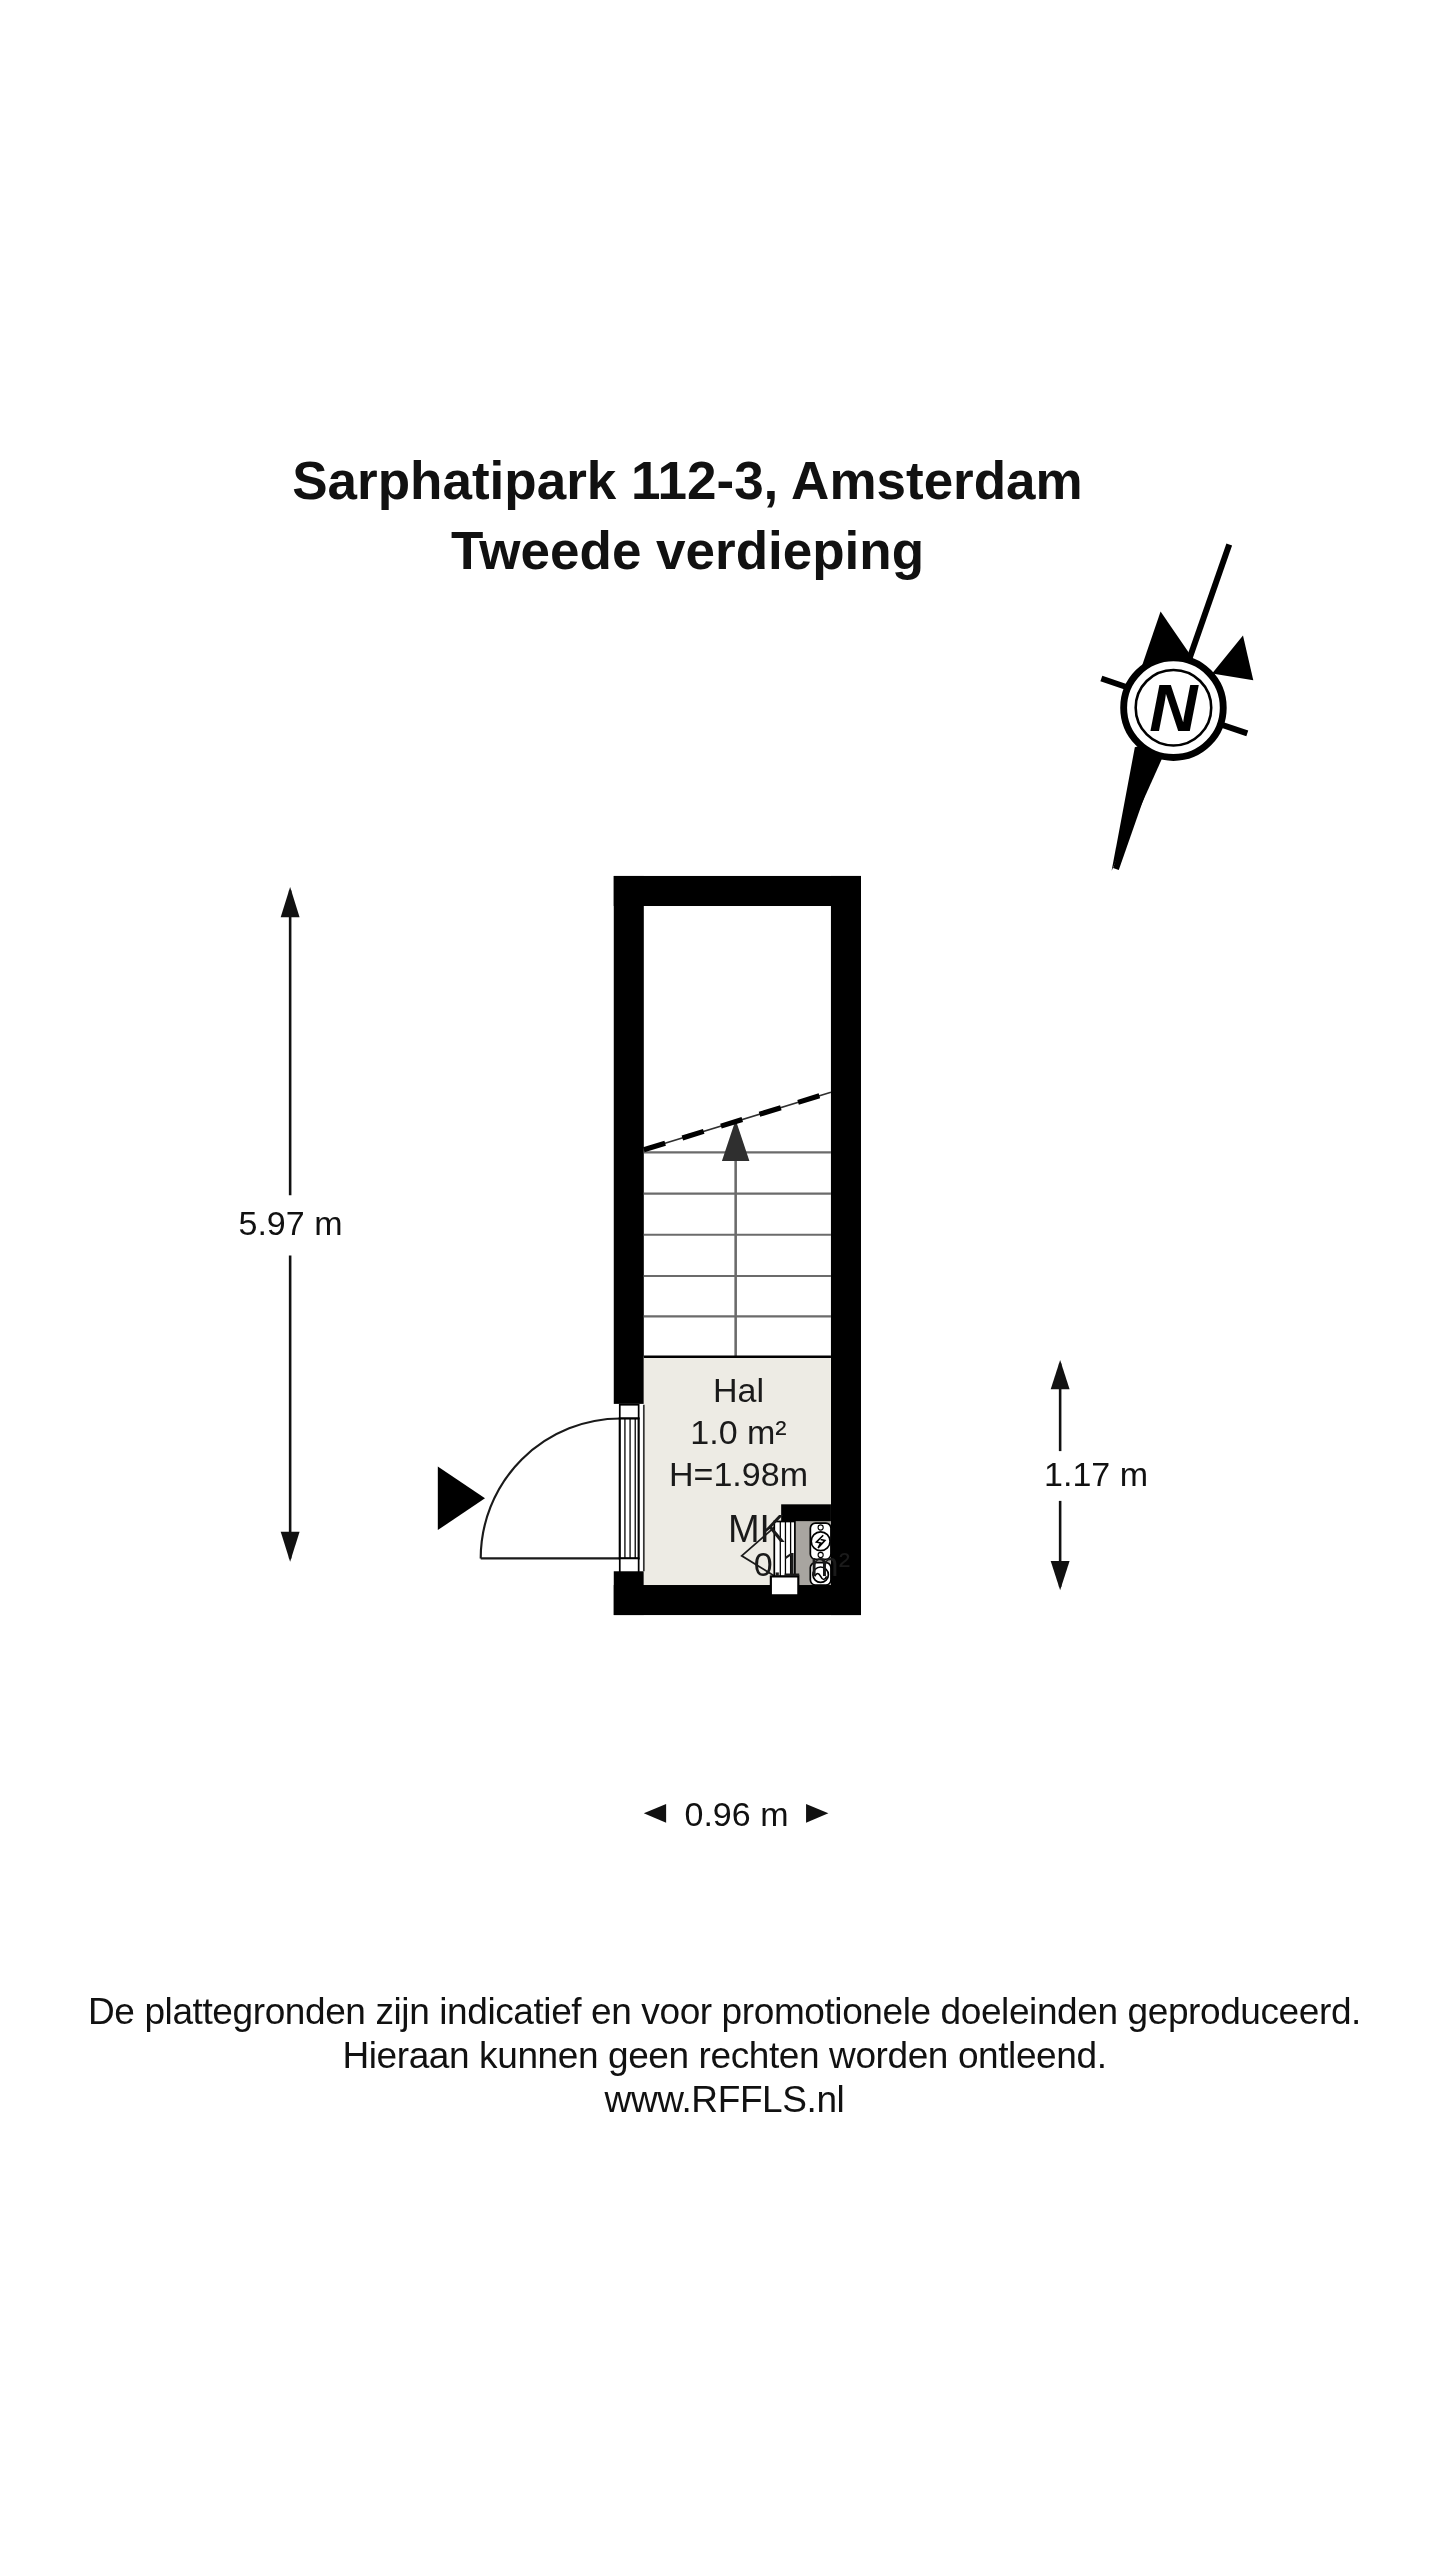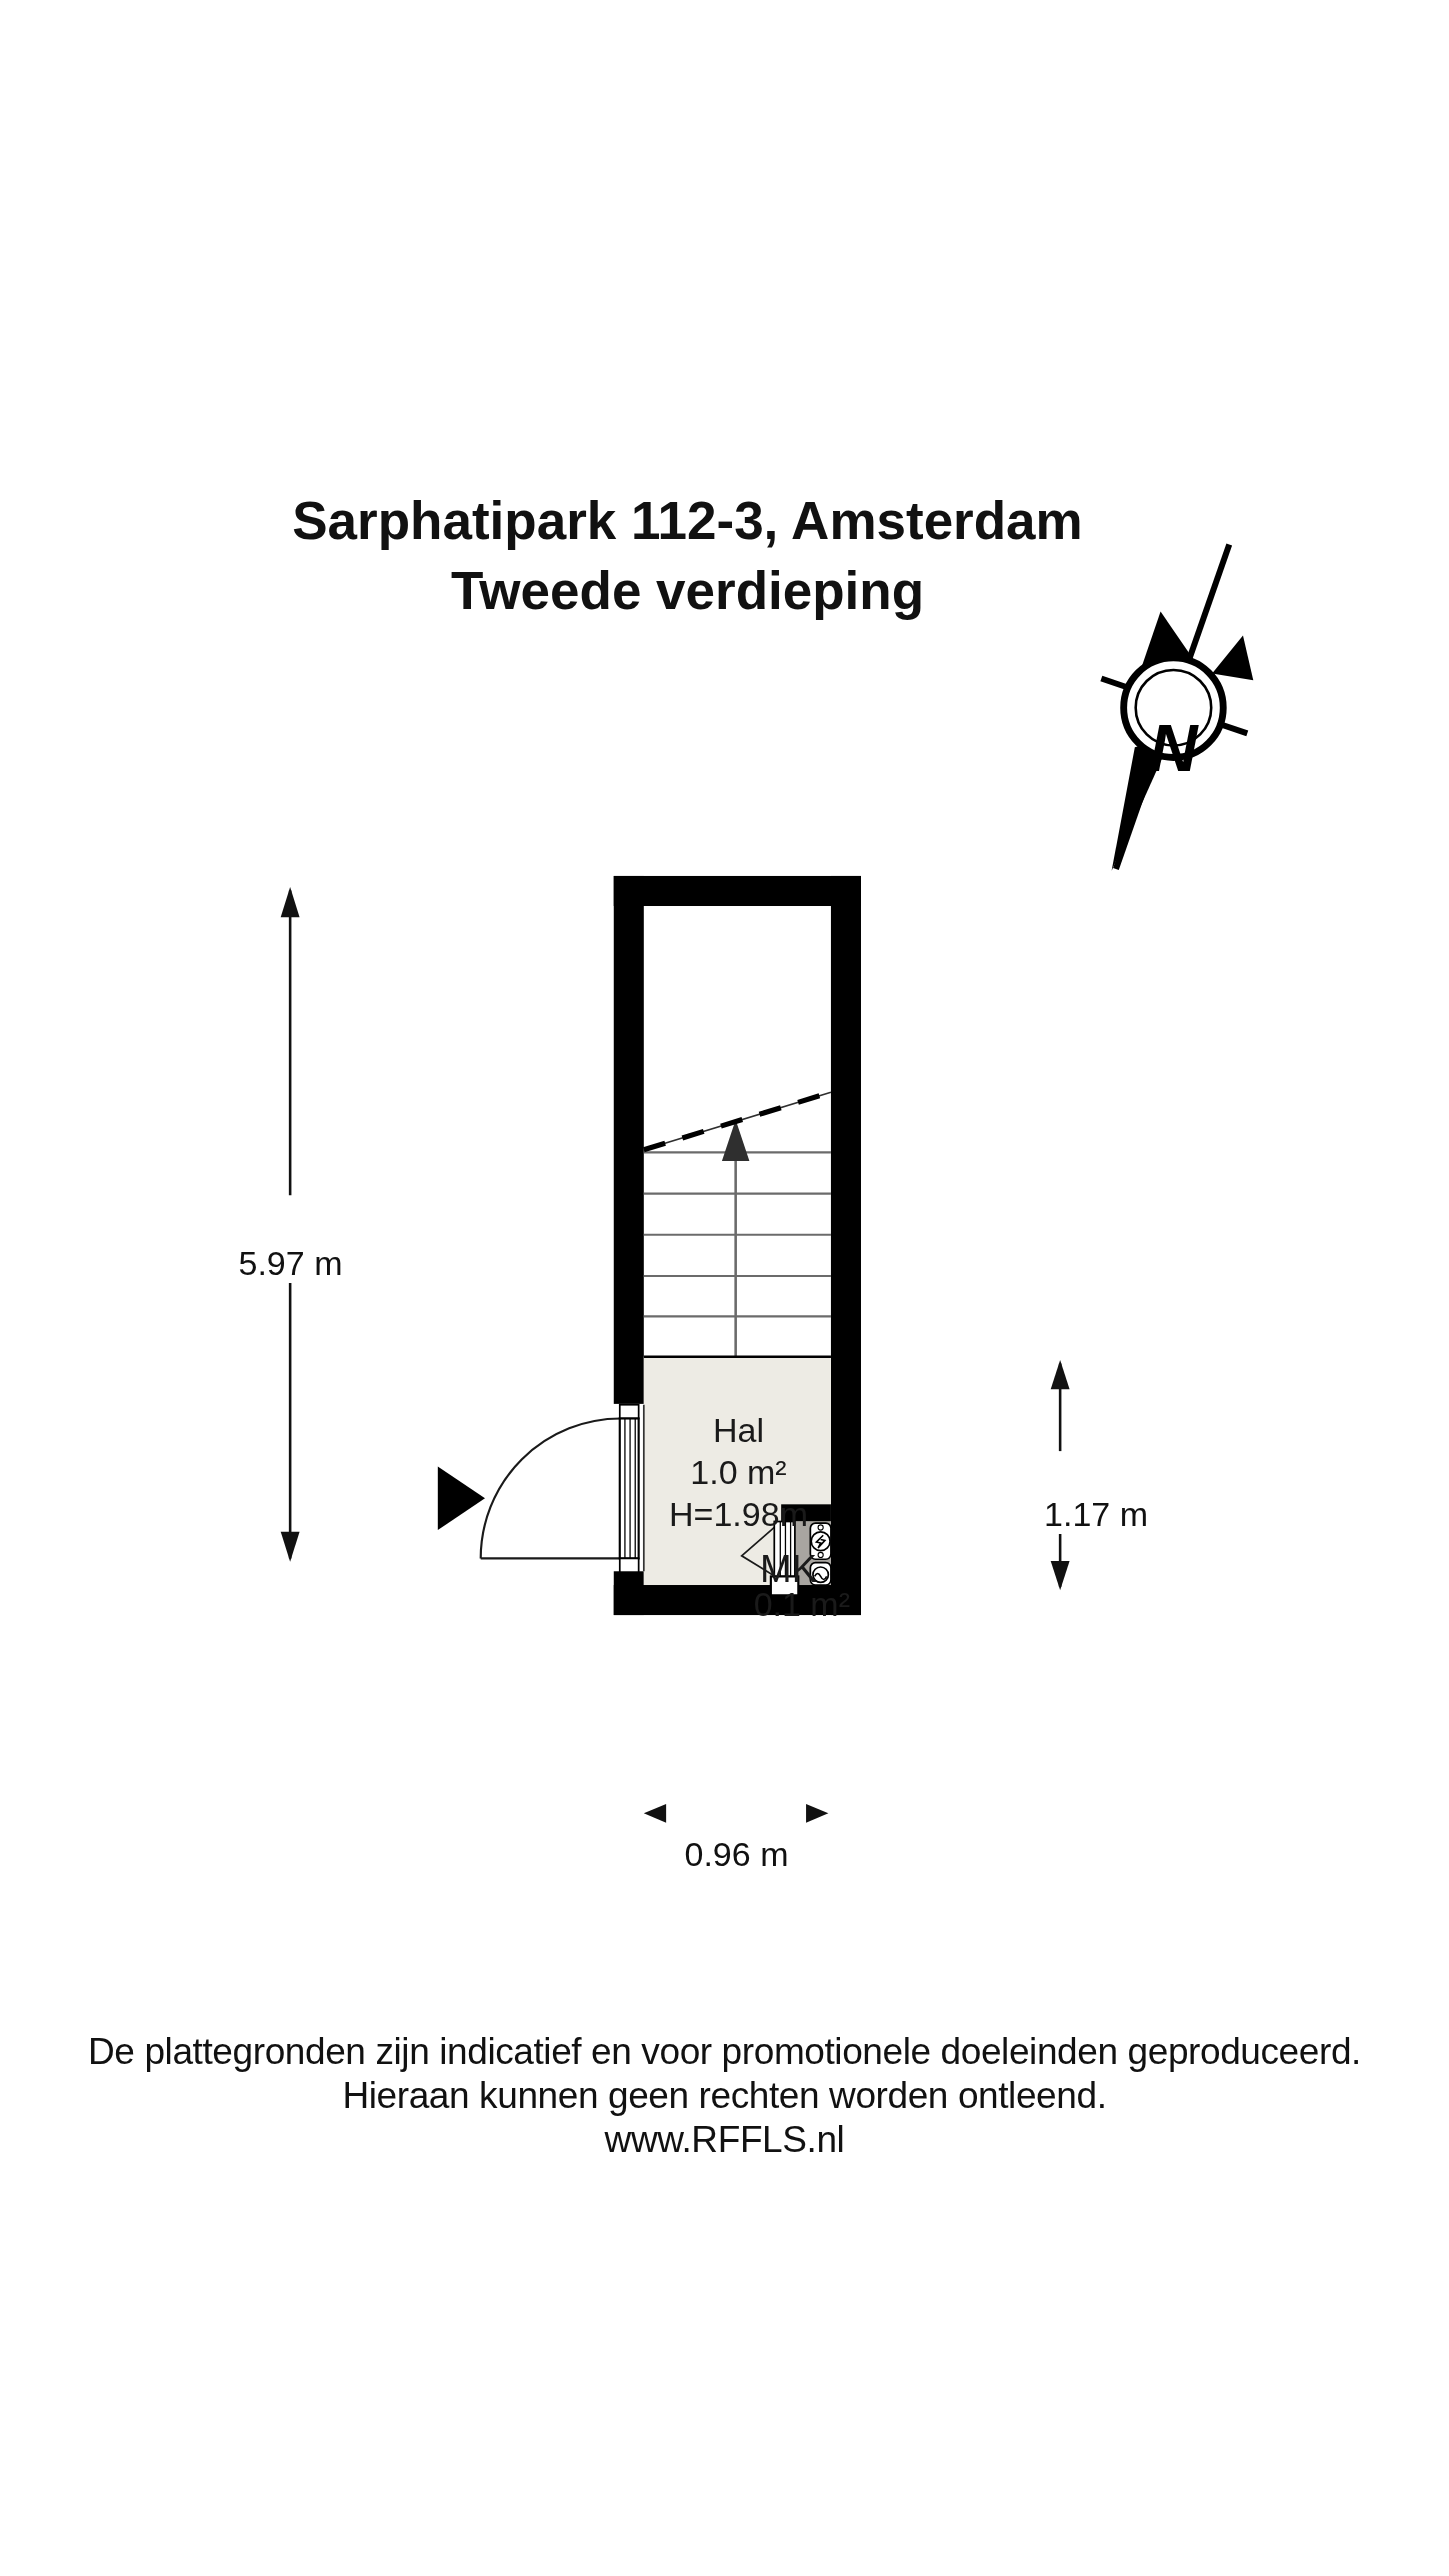--- a/index.html
+++ b/index.html
@@ -5,35 +5,35 @@
   html, body { margin: 0; padding: 0; background: #ffffff; }
   #canvas {
     position: relative;
     width: 1449px;
     height: 2576px;
     background: #ffffff;
     font-family: "Liberation Sans", sans-serif;
     color: #000;
     overflow: hidden;
   }
-  .abs { position: absolute; margin-top: 40px; }
+  .abs { position: absolute; }
   #plan-svg { position: absolute; left: 0; top: 0; }
   .title-block {
     left: 124px; top: 446px; width: 1127px;
     font-size: 53px; font-weight: bold; line-height: 70px;
     text-align: center; letter-spacing: 0px; color: #111;
   }
   .room-label-block {
     left: 631px; top: 1369px; width: 215px;
     font-size: 34px; line-height: 42px; text-align: center; color: #1a1a1a;
     z-index: 5;
   }
   .mk-name {
     left: 728px; top: 1507px; width: 89px;
-    font-size: 38px; line-height: 45px; text-align: right; color: #1a1a1a;
+    font-size: 38px; line-height: 45px; text-align: left; color: #1a1a1a;
     z-index: 5;
   }
   .mk-area {
     left: 661px; top: 1545px; width: 189px;
     font-size: 34px; line-height: 39px; text-align: right; color: #1a1a1a;
     z-index: 5;
   }
   .dim-label {
     font-size: 34px; line-height: 39px; text-align: center; color: #111;
     width: 175px; z-index: 4; background: #ffffff;

